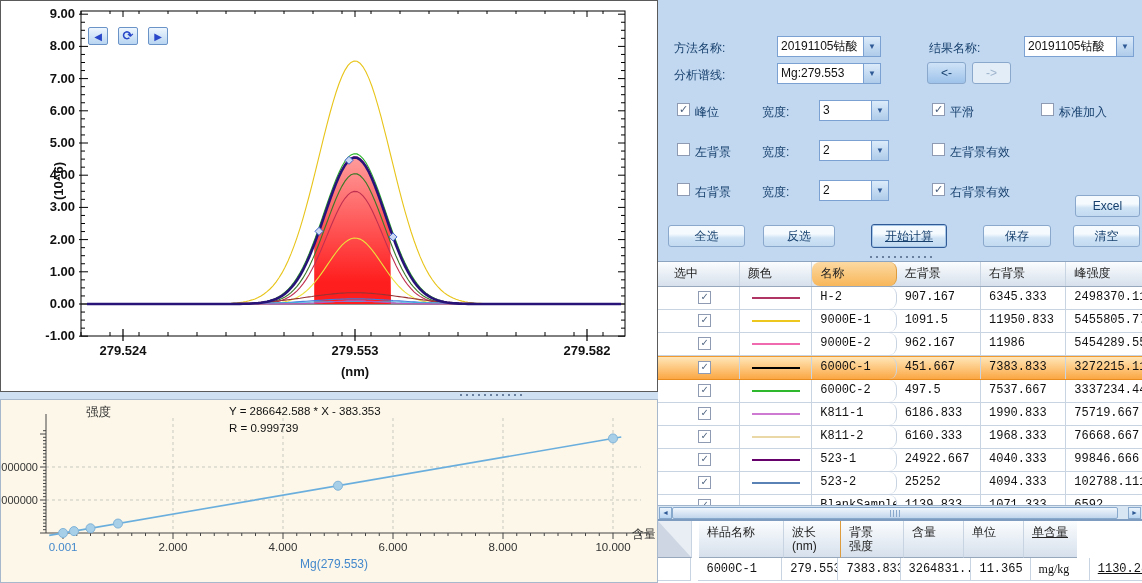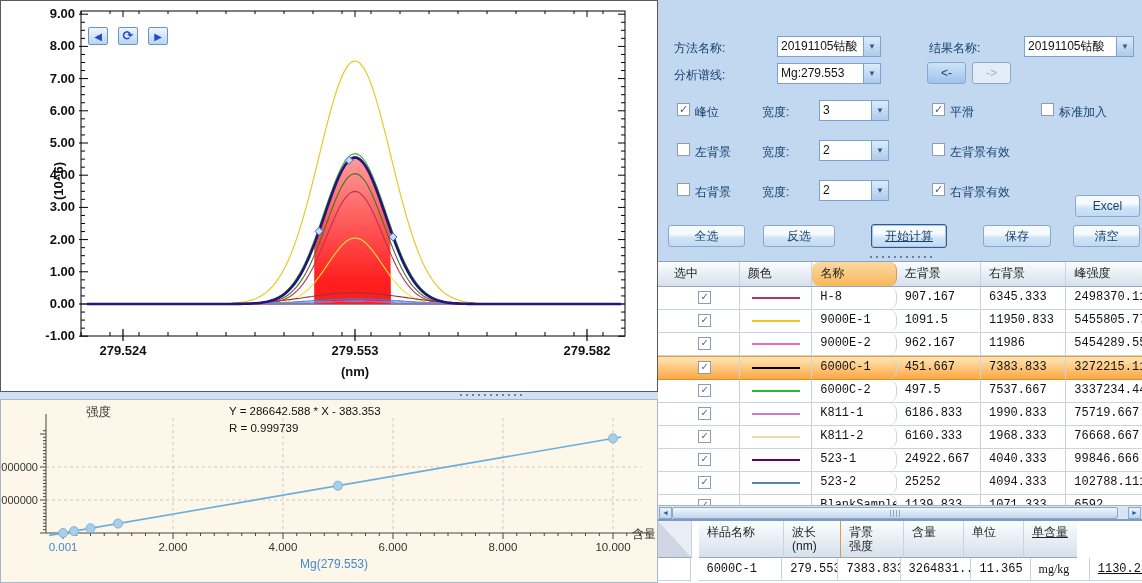--- a/index.html
+++ b/index.html
@@ -437,21 +437,21 @@
         <div class="tc c5">峰强度</div>
       </div>
       <div id="rbody">
           <div class="trow">
             <div class="tc c0">
               <div class="cb tcb" style="position: relative;">✓</div>
             </div>
             <div class="tc c1">
               <span class="cline" style="border-top-color: rgb(176, 53, 101);"></span>
             </div>
-            <div class="tc c2">H-8</div>
+            <div class="tc c2">H-2</div>
             <div class="tc c3">907.167</div>
             <div class="tc c4">6345.333</div>
             <div class="tc c5">2498370.111</div>
           </div>
           <div class="trow">
             <div class="tc c0">
               <div class="cb tcb" style="position: relative;">✓</div>
             </div>
             <div class="tc c1">
               <span class="cline" style="border-top-color: rgb(237, 199, 30);"></span>

